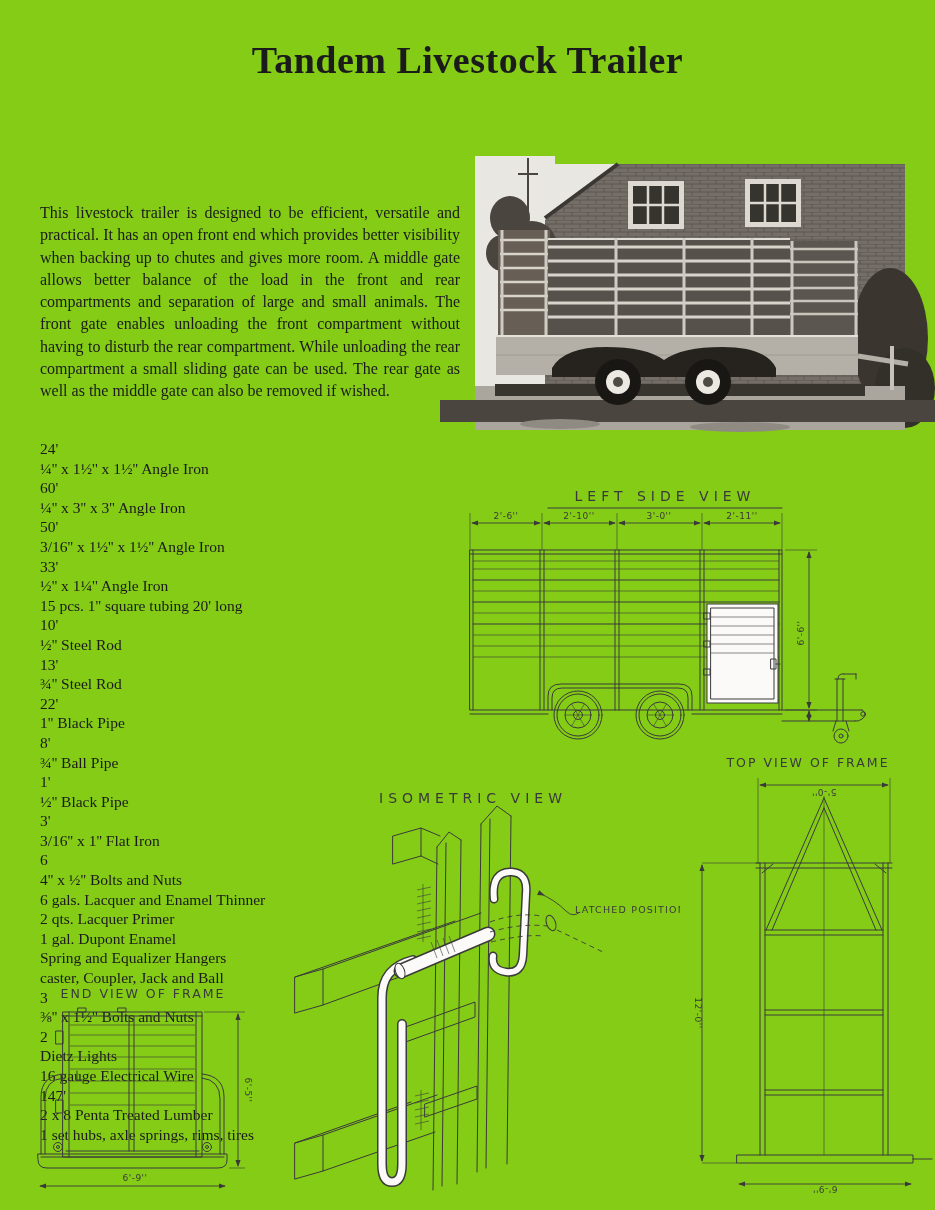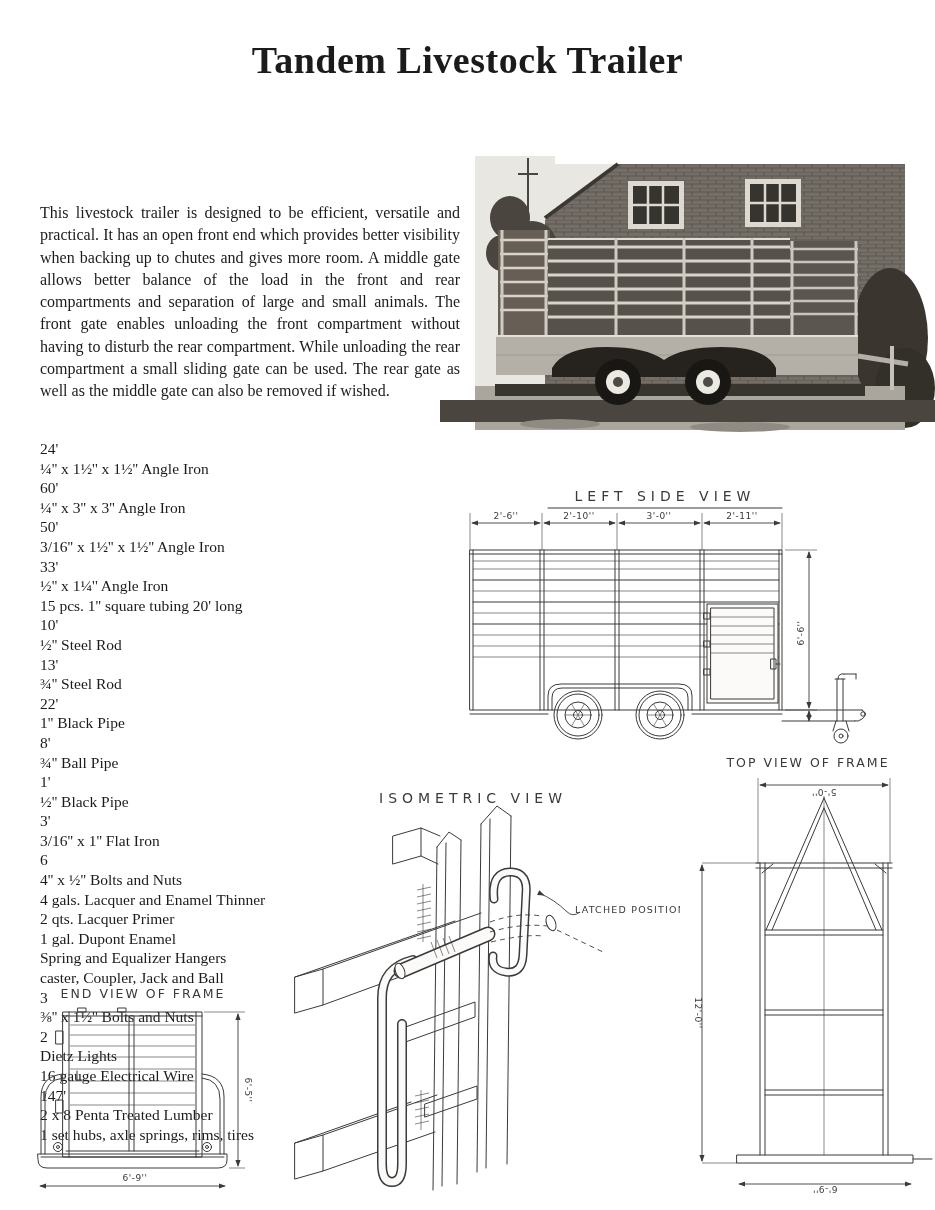--- a/index.html
+++ b/index.html
@@ -1,16 +1,16 @@
 <!DOCTYPE html>
 <html><head>
 <meta charset="utf-8">
 <style>
   html,body{margin:0;padding:0;background:#dcdcda;}
-  .page{position:relative;width:935px;height:1210px;background:#ffffff;overflow:hidden;
+  .page{position:relative;width:935px;height:1210px;background:#84cc16;overflow:hidden;
         font-family:"Liberation Serif","DejaVu Serif",serif;color:#1b1b1b;}
   .page-title{position:absolute;top:38px;left:0;width:100%;text-align:center;
         font-size:38px;font-weight:700;letter-spacing:0.5px;}
   .intro{position:absolute;left:40px;top:202px;width:420px;font-size:16px;
         line-height:22.3px;text-align:justify;}
   .materials{position:absolute;left:40px;top:439px;width:345px;font-size:15.5px;line-height:19.6px;}
   .mat-heading{font-weight:700;}
   .mat-row{display:flex;flex-direction:column;}
   .mat-qty{flex:none;width:50px;}
   .mat-desc{flex:1;}
@@ -145,21 +145,21 @@
         </div>
         <div class="mat-row">
           <span class="mat-qty">3'</span>
           <span class="mat-desc">3/16'' x 1'' Flat Iron</span>
         </div>
         <div class="mat-row">
           <span class="mat-qty">6</span>
           <span class="mat-desc">4'' x ½'' Bolts and Nuts</span>
         </div>
         <div class="mat-row">
-          <span class="mat-desc">4 gals. Lacquer and Enamel Thinner</span>
+          <span class="mat-desc">6 gals. Lacquer and Enamel Thinner</span>
         </div>
         <div class="mat-row">
           <span class="mat-desc">2 qts. Lacquer Primer</span>
         </div>
         <div class="mat-row">
           <span class="mat-desc">1 gal. Dupont Enamel</span>
         </div>
         <div class="mat-row">
           <span class="mat-desc">Spring and Equalizer Hangers</span>
         </div>

